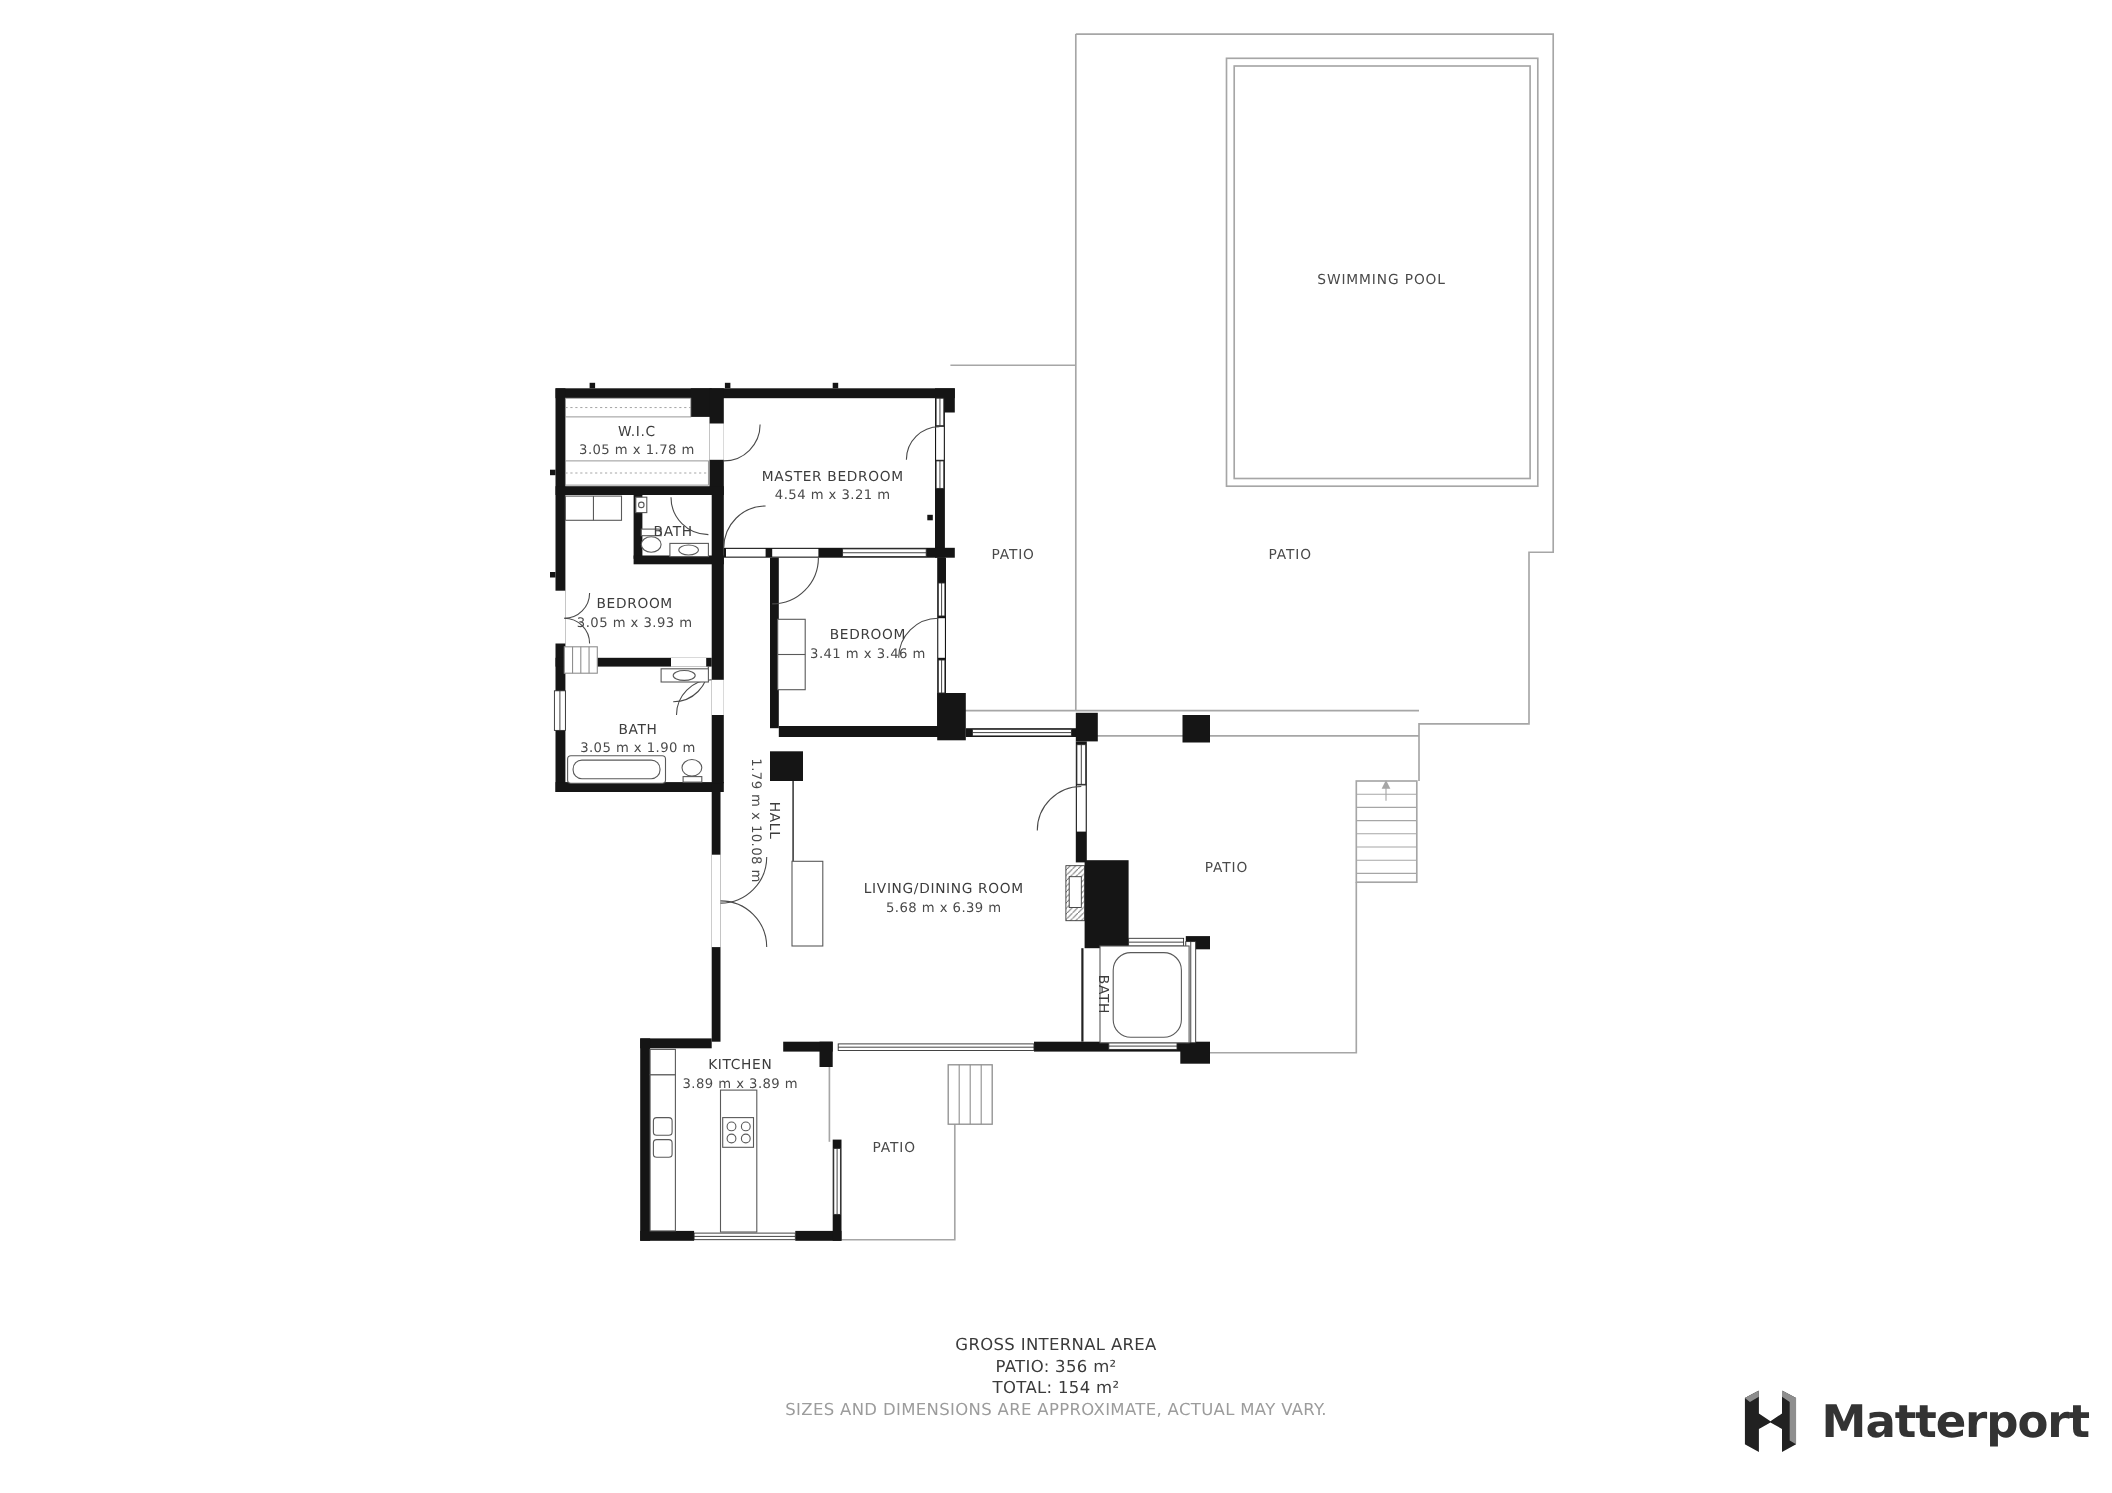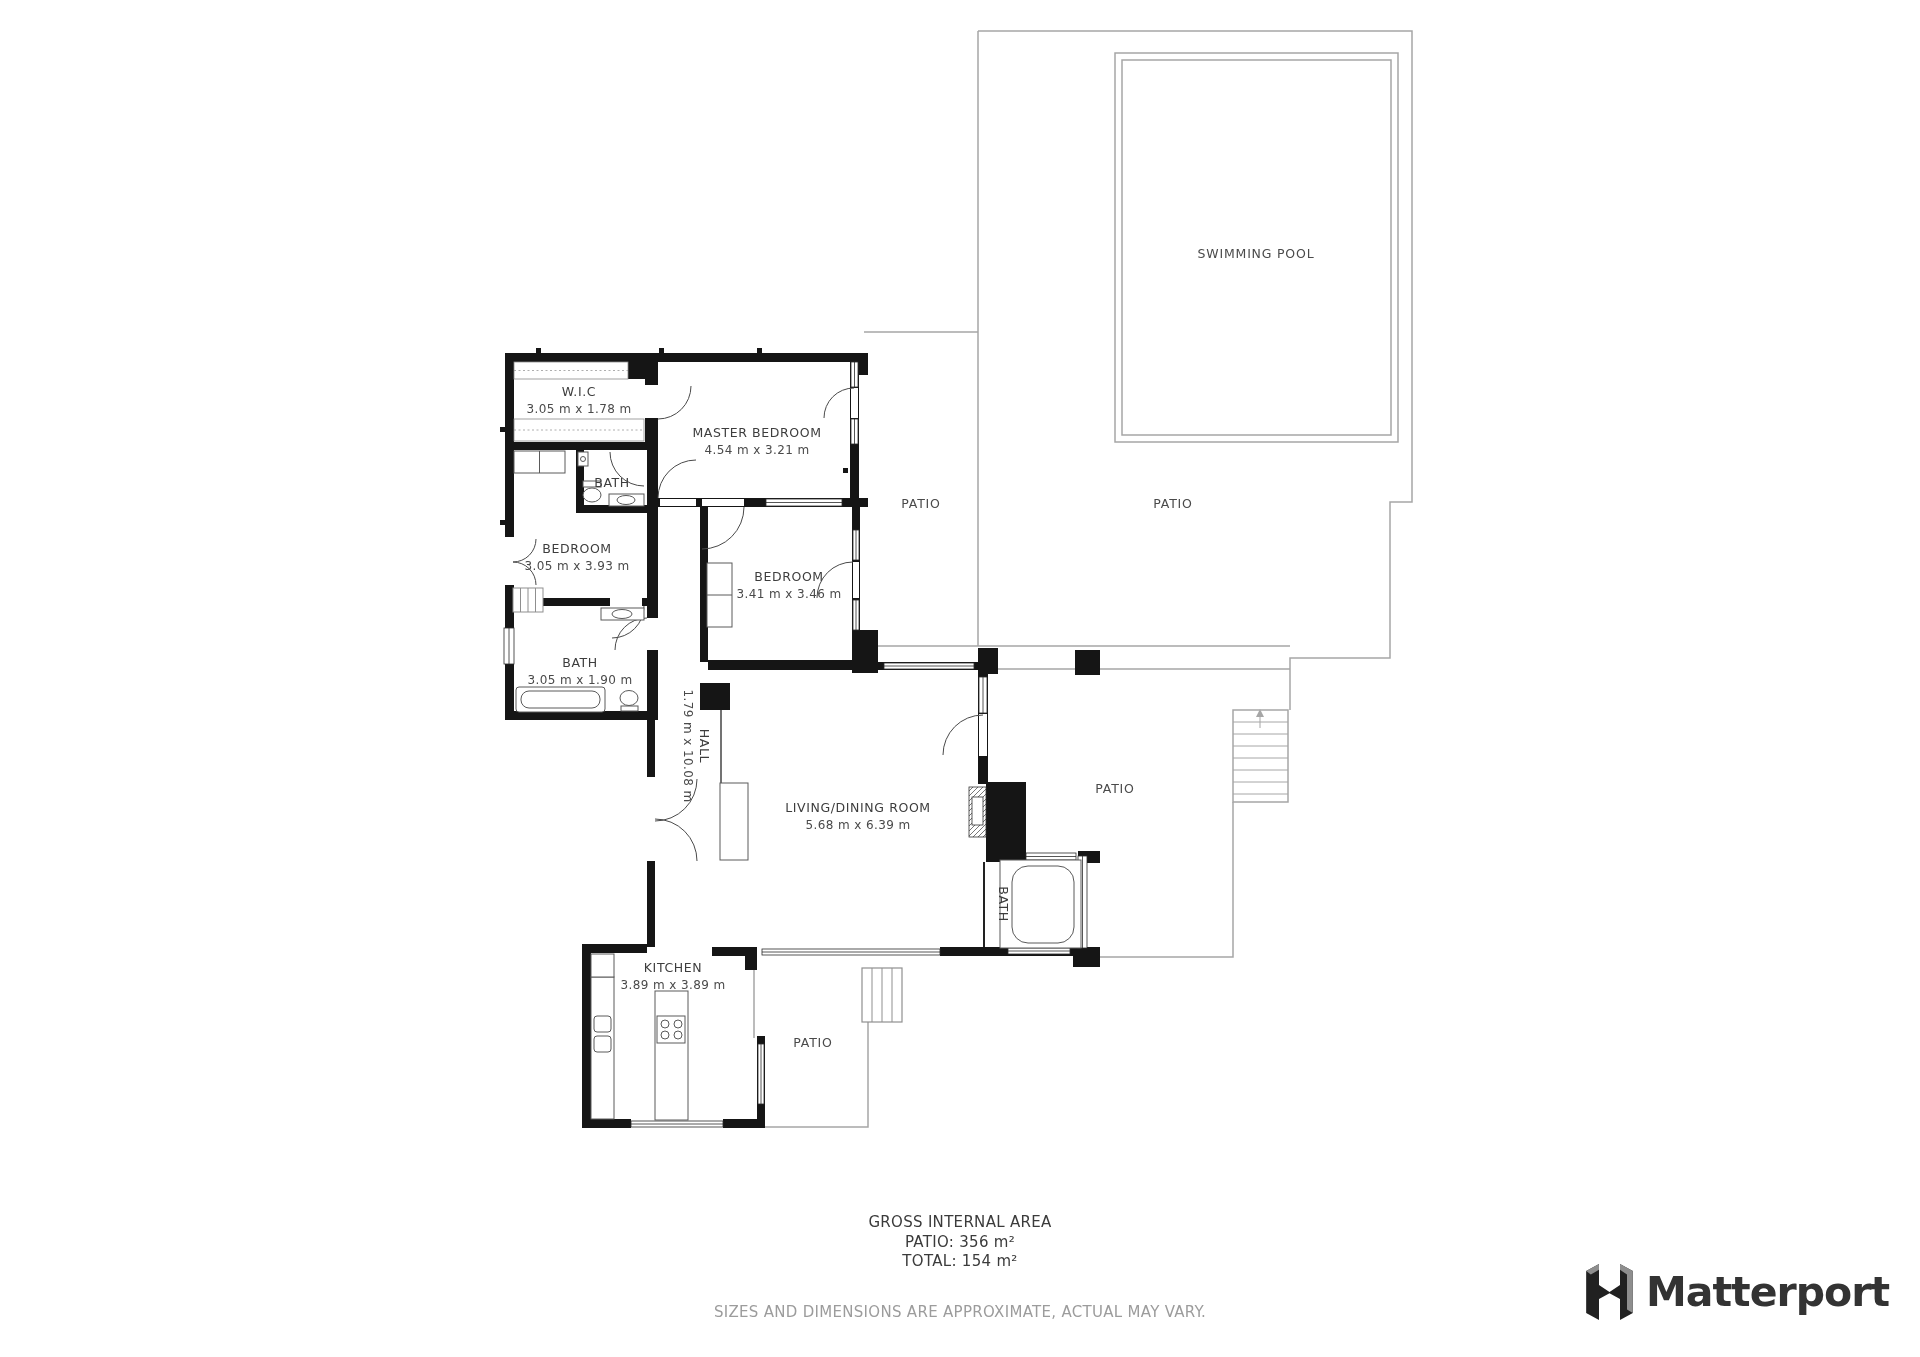--- a/index.html
+++ b/index.html
@@ -4,22 +4,22 @@
 <style>
   html,body{margin:0;padding:0;background:#fff;}
   body{font-family:"DejaVu Sans","Liberation Sans",sans-serif;}
   #stage{position:relative;width:1920px;height:1357px;background:#fff;overflow:hidden;}
   #plan{position:absolute;left:0;top:0;}
   .room-label{font-size:12.5px;fill:#3d3d3d;letter-spacing:.6px;}
   .dim-label{font-size:12px;fill:#4a4a4a;letter-spacing:.4px;}
   .area-label{font-size:12.5px;fill:#4a4a4a;letter-spacing:.8px;}
   .summary{position:absolute;left:0;top:1213px;width:100%;text-align:center;
            font-size:15px;line-height:19.6px;color:#3b3b3b;letter-spacing:.3px;}
-  .summary .disclaimer{color:#9c9c9c;margin-top:31px;}
-  .logo{position:absolute;left:1586px;top:1264px;display:flex;align-items:center;gap:13px;}
+  .summary .disclaimer{color:#9c9c9c;}
+  .logo{position:absolute;left:1586px;top:1264px;display:flex;align-items:center;gap:23px;}
   .logo-text{font-size:41px;font-weight:bold;color:#333;letter-spacing:-1px;}
 </style>
 </head>
 <body>
 
 <div id="stage">
 
 <svg id="plan" width="1920" height="1357" viewBox="0 0 1920 1357">
   <defs>
     <pattern id="hatch" patternUnits="userSpaceOnUse" width="5" height="5">

